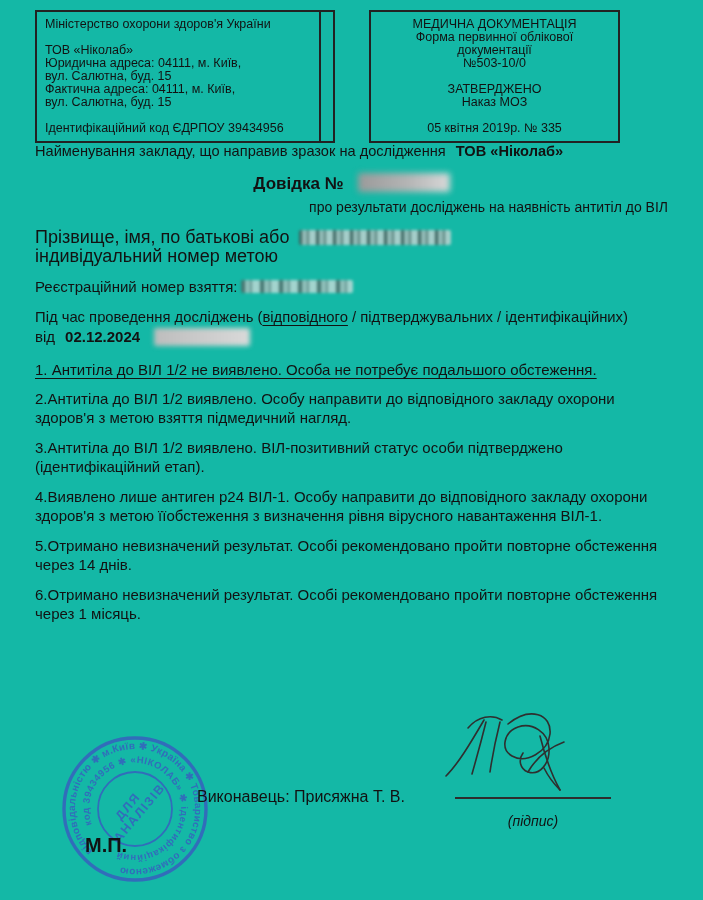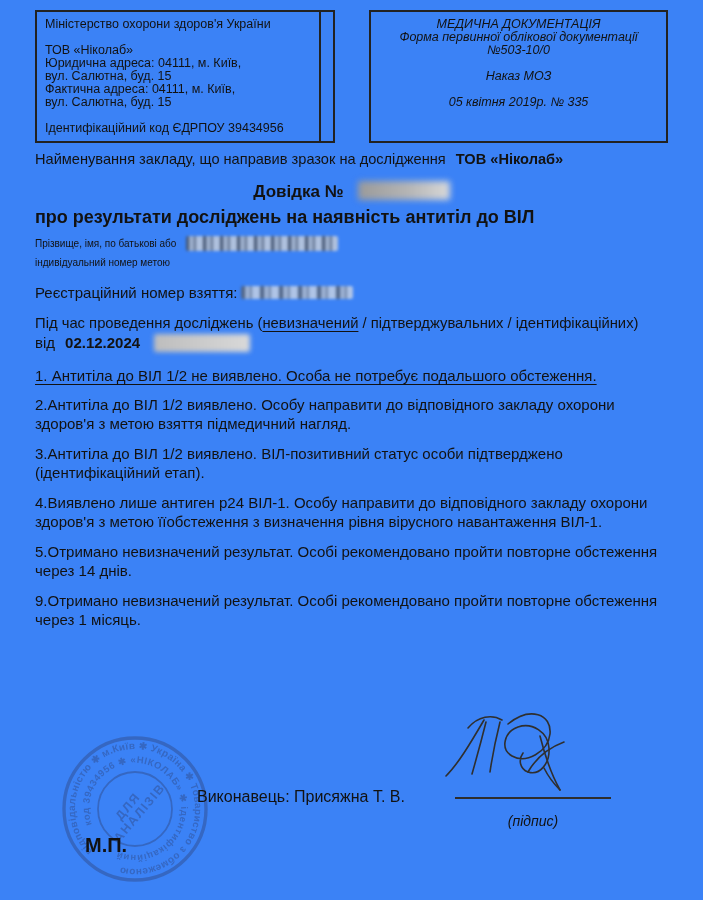--- a/index.html
+++ b/index.html
@@ -1,34 +1,34 @@
 <!DOCTYPE html>
 <html><head>
 <meta charset="utf-8">
 <style>
   html,body{margin:0;padding:0;background:#ffffff;}
   body{width:703px;height:900px;font-family:"Liberation Sans",sans-serif;color:#121212;}
-  .page{position:relative;width:703px;height:900px;overflow:hidden;background:#3b82f6;}
+  .page{position:relative;width:703px;height:900px;overflow:hidden;background:#14b8a6;}
   .content{padding:10px 35px 0 35px;}
 
   
   .hdr{display:flex;gap:34px;align-items:stretch;}
   .box{border:2px solid #222;box-sizing:border-box;font-size:12.5px;line-height:13px;}
   .box-left{width:300px;position:relative;padding:6px 22px 6px 8px;}
   .box-left .divider{position:absolute;top:0;bottom:0;right:12px;border-left:2px solid #222;}
-  .box-right{width:299px;text-align:center;padding:6px 8px;font-style:italic;}
+  .box-right{width:251px;text-align:center;padding:6px 8px;}
   .blank{height:13px;}
 
-  .inst-line{margin-top:8px;font-size:14.6px;white-space:nowrap;}
+  .inst-line{font-size:14.6px;white-space:nowrap;}
   .inst-line .val{font-weight:bold;margin-left:10px;}
 
   .title-row{margin-top:14px;text-align:center;font-size:17px;font-weight:bold;}
-  .subtitle{margin-top:5px;text-align:left;font-size:18px;font-weight:bold;}
+  .subtitle{margin-top:5px;text-align:right;font-size:14px;font-weight:normal;}
 
-  .person-row{margin-top:6px;display:flex;align-items:flex-start;font-size:10px;line-height:19px;}
+  .person-row{margin-top:13px;display:flex;align-items:flex-start;font-size:18px;line-height:19px;}
   .sample-row{margin-top:12px;font-size:15px;display:flex;align-items:center;}
   .research{margin-top:13px;font-size:14.8px;line-height:19px;white-space:nowrap;}
   .date-line{font-size:15px;line-height:19px;display:flex;align-items:center;}
   .date-line b{margin-left:10px;}
   .u{text-decoration:underline;text-underline-offset:3px;}
 
   
   .redact{display:inline-block;border-radius:2px;}
   .redact-title{width:92px;height:19px;margin-left:14px;vertical-align:-3px;
     background:linear-gradient(90deg,#9a9a9a,#b5b5b5 55%,#d8d8d8);filter:blur(3px);}
@@ -73,20 +73,21 @@
         <div>Фактична адреса: 04111, м. Київ,</div>
         <div>вул. Салютна, буд. 15</div>
         <div class="blank"></div>
         <div>Ідентифікаційний код ЄДРПОУ 39434956</div>
       </div>
       <div class="box box-right">
         <div>МЕДИЧНА ДОКУМЕНТАЦІЯ</div>
         <div>Форма первинної облікової документації</div>
         <div>№503-10/0</div>
         <div class="blank"></div>
+        <div>ЗАТВЕРДЖЕНО</div>
         <div>Наказ МОЗ</div>
         <div class="blank"></div>
         <div>05 квітня 2019р. № 335</div>
       </div>
     </div>
 
     <div class="inst-line">
       <span>Найменування закладу, що направив зразок на дослідження</span><span class="val">ТОВ «Ніколаб»</span>
     </div>
 
@@ -102,34 +103,34 @@
       </div>
       <span class="redact redact-name"></span>
     </div>
 
     <div class="sample-row">
       <span>Реєстраційний номер взяття:</span>
       <span class="redact redact-sample"></span>
     </div>
 
     <div class="research">
-      <span>Під час проведення досліджень (</span><span class="u">невизначений</span><span> / підтверджувальних / ідентифікаційних)</span>
+      <span>Під час проведення досліджень (</span><span class="u">відповідного</span><span> / підтверджувальних / ідентифікаційних)</span>
     </div>
     <div class="date-line">
       <span>від</span>
       <b>02.12.2024</b>
       <span class="redact redact-date"></span>
     </div>
 
     <div class="res1">1. Антитіла до ВІЛ 1/2 не виявлено. Особа не потребує подальшого обстеження.</div>
     <div class="res">2.Антитіла до ВІЛ 1/2 виявлено. Особу направити до відповідного закладу охорони здоров'я з метою взяття підмедичний нагляд.</div>
     <div class="res">3.Антитіла до ВІЛ 1/2 виявлено. ВІЛ-позитивний статус особи підтверджено (ідентифікаційний етап).</div>
     <div class="res">4.Виявлено лише антиген р24 ВІЛ-1. Особу направити до відповідного закладу охорони здоров'я з метою їїобстеження з визначення рівня вірусного навантаження ВІЛ-1.</div>
     <div class="res">5.Отримано невизначений результат. Особі рекомендовано пройти повторне обстеження через 14 днів.</div>
-    <div class="res">9.Отримано невизначений результат. Особі рекомендовано пройти повторне обстеження через 1 місяць.</div>
+    <div class="res">6.Отримано невизначений результат. Особі рекомендовано пройти повторне обстеження через 1 місяць.</div>
   </div>
 
   <div class="footer">
 
     <svg class="stamp" viewBox="0 0 150 150" xmlns="http://www.w3.org/2000/svg">
       <defs>
         <path id="outerCirc" d="M75,15 a60,60 0 1 1 -0.01,0"></path>
         <path id="innerCirc" d="M75,29 a46,46 0 1 1 -0.01,0"></path>
       </defs>
       <circle cx="75" cy="75" r="71" fill="none" stroke="#3565bd" stroke-width="3.4"></circle>

